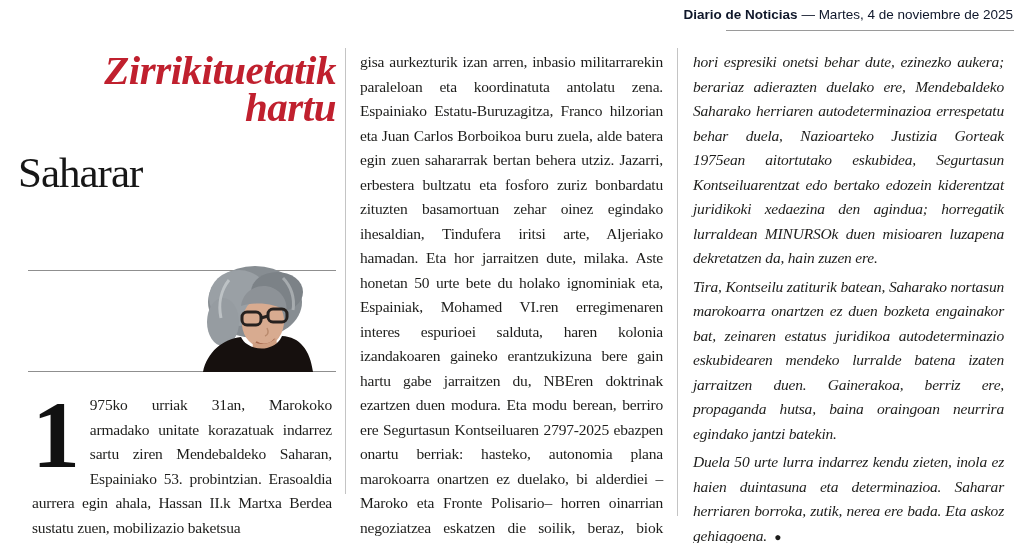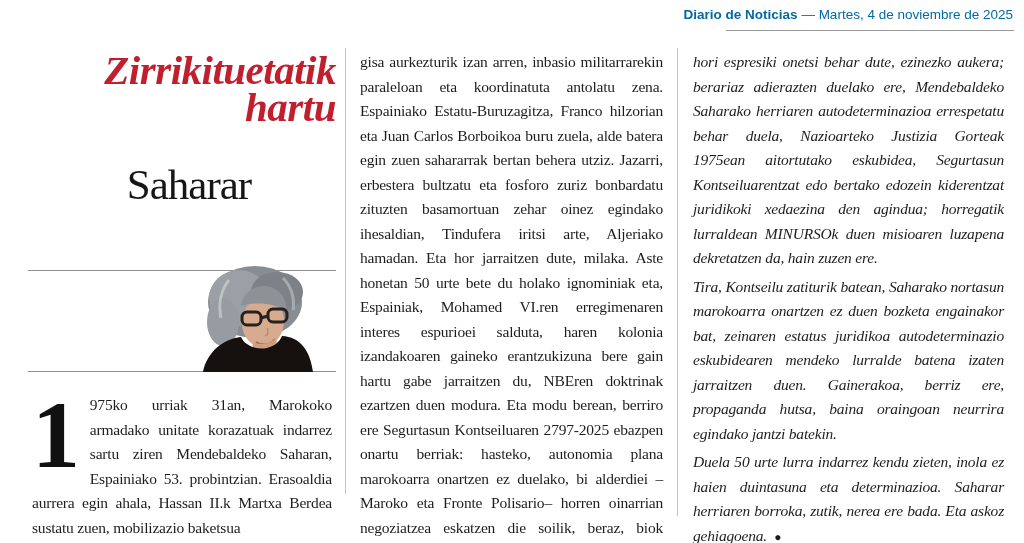--- a/index.html
+++ b/index.html
@@ -3,34 +3,34 @@
 <meta charset="utf-8">
 <style>
   html,body { margin:0; padding:0; background:#ffffff; }
   .page {
     position:relative; width:1024px; height:543px; background:#fff;
     font-family:"Liberation Serif", serif; color:#1d1d1b; overflow:hidden;
   }
   
   .masthead {
     position:absolute; top:7px; right:11px;
-    font-family:"Liberation Sans", sans-serif; font-size:13.5px; color:#0369a1;
+    font-family:"Liberation Sans", sans-serif; font-size:13.5px; color:#0f172a;
     letter-spacing:0;
   }
   .masthead .paper { font-weight:700; }
   .masthead-rule { position:absolute; top:30px; right:10px; width:288px; height:1px; background:#9a9a9a; }
 
   
   .kicker {
     position:absolute; left:28px; top:52px; width:308px; text-align:right;
     font-style:italic; font-weight:700; font-size:41px; line-height:37px;
     color:#c0202e; letter-spacing:-0.5px;
   }
   .headline {
-    position:absolute; left:18px; top:150px; width:318px; margin:12px; text-align:center;
+    position:absolute; left:18px; top:150px; width:318px; margin:0; text-align:left;
     font-weight:400; font-size:43px; line-height:45px; color:#161616; letter-spacing:-1px;
   }
   .rule { position:absolute; height:1px; background:#8f8f8f; }
   .rule-top { left:28px; top:270px; width:308px; }
   .rule-bottom { left:28px; top:371px; width:308px; }
   .author {
     position:absolute; left:28px; top:282px;
     font-size:24px; line-height:28px; color:#262626; letter-spacing:0.2px;
   }
   .photo { position:absolute; left:183px; top:266px; width:155px; height:106px; z-index:3; }

